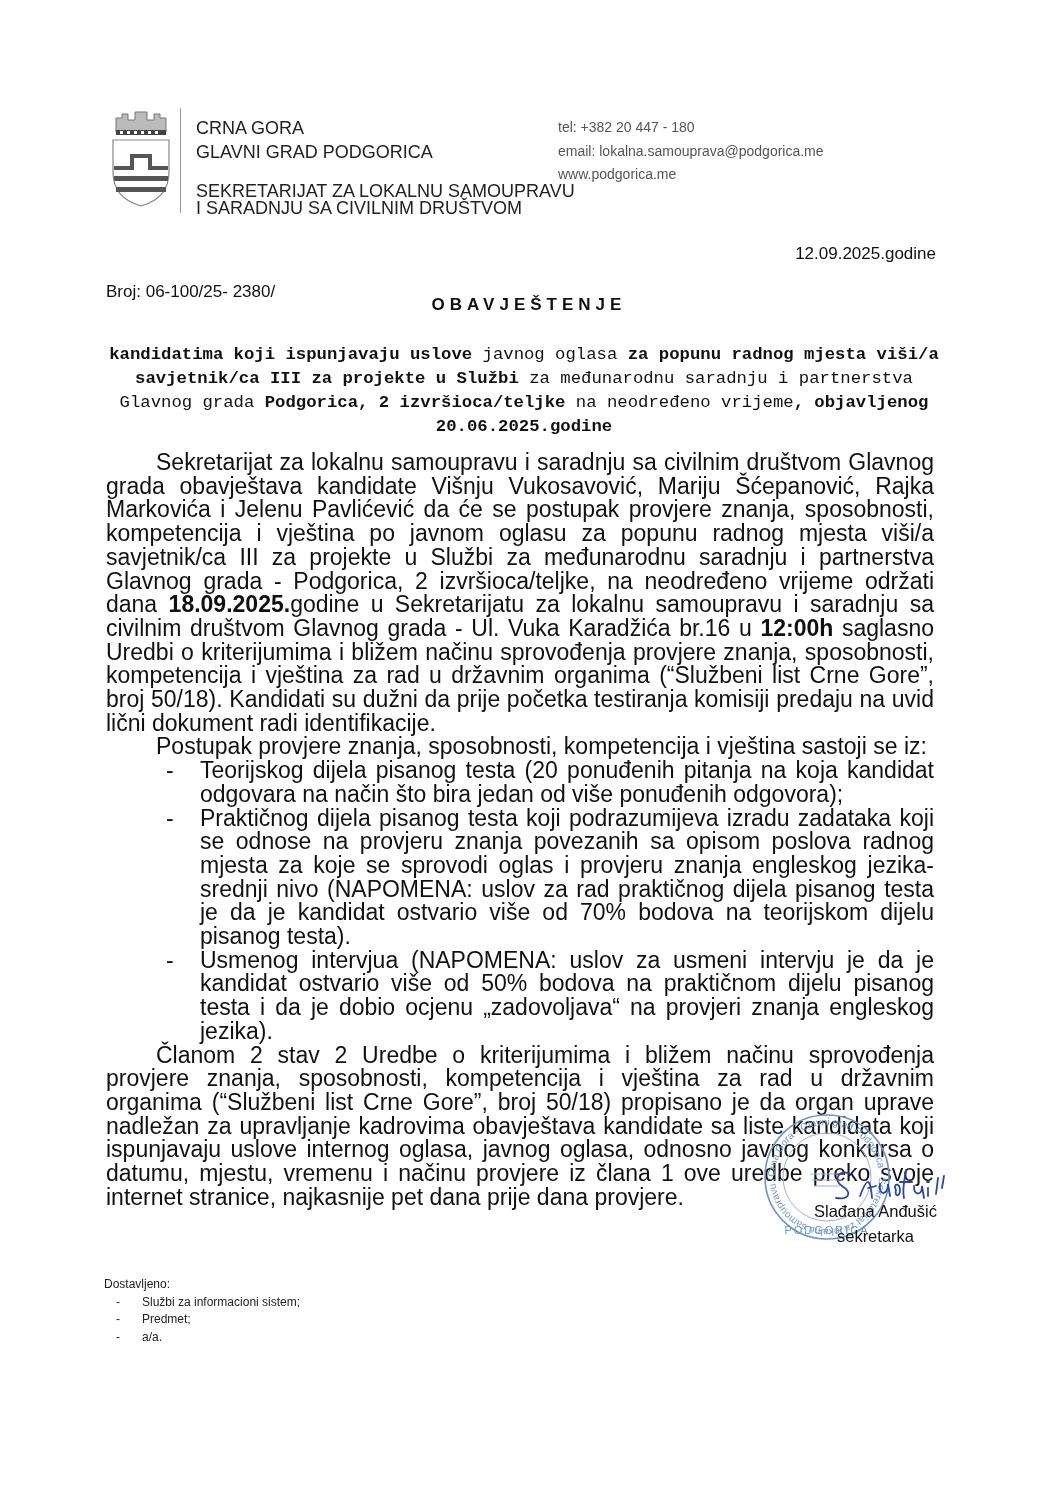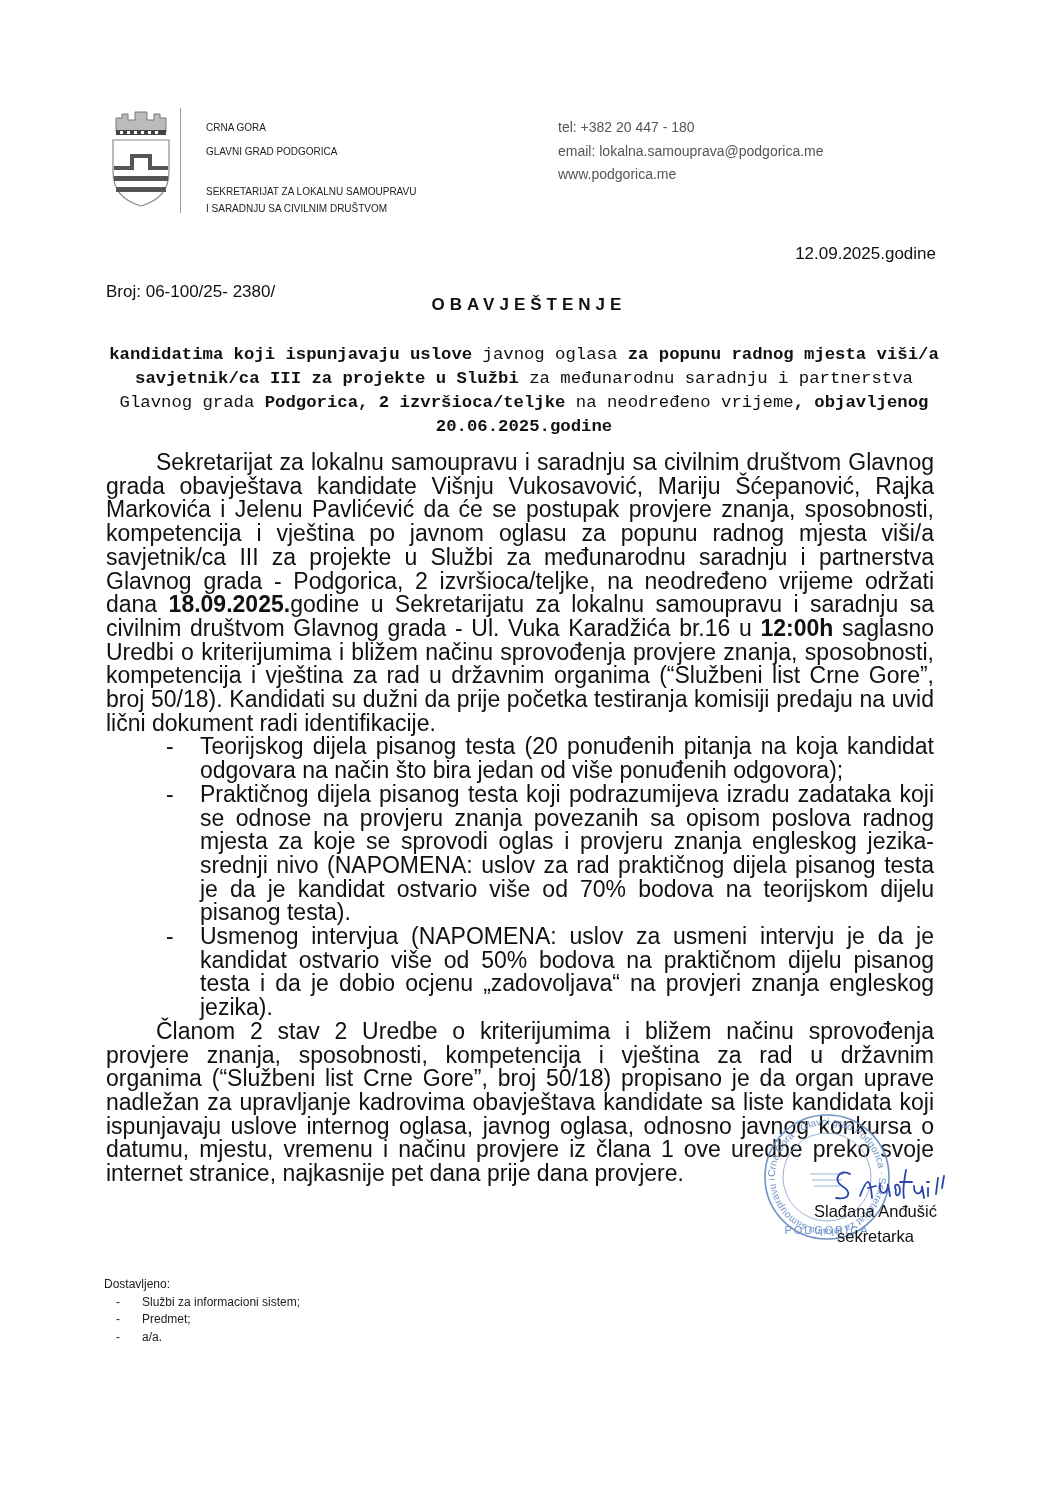--- a/index.html
+++ b/index.html
@@ -2,21 +2,21 @@
 <html><head>
 <meta charset="utf-8">
 <style>
   html, body { margin: 0; padding: 0; background: #ffffff; }
   body { width: 1058px; height: 1497px; position: relative; overflow: hidden;
          font-family: "Liberation Sans", sans-serif; color: #111; }
 
   
   .logo { position: absolute; left: 110px; top: 110px; width: 62px; height: 98px; }
   .vsep { position: absolute; left: 180px; top: 108px; width: 1px; height: 105px; background: #999; }
-  .org { position: absolute; left: 206px; top: 116px; font-size: 10px; line-height: 24px; color: #222; }
+  .org { position: absolute; left: 196px; top: 116px; font-size: 18px; line-height: 24px; color: #222; }
   .org div { white-space: nowrap; }
   .org .tight { line-height: 17px; }
   .contact { position: absolute; left: 558px; top: 116px; font-size: 14px; line-height: 23.5px; color: #555; }
   .contact div { white-space: nowrap; }
 
   .ref { position: absolute; left: 106px; top: 244px; font-size: 17px; margin-top: 38px; }
   .date { position: absolute; right: 122px; top: 244px; font-size: 17px; }
 
   .title { position: absolute; left: 0; width: 1058px; top: 295px; text-align: center;
            font-size: 17px; font-weight: bold; letter-spacing: 5px; }
@@ -82,20 +82,21 @@
 
 <div class="ref">Broj: 06-100/25- 2380/</div>
 <div class="date">12.09.2025.godine</div>
 
 <div class="title">OBAVJEŠTENJE</div>
 
 <div class="subtitle"><span>kandidatima koji ispunjavaju uslove </span><span class="n">javnog oglasa</span><span> za popunu radnog mjesta viši/a savjetnik/ca III za projekte u Službi </span><span class="n">za međunarodnu saradnju i partnerstva Glavnog grada</span><span> Podgorica, 2 izvršioca/teljke </span><span class="n">na neodređeno vrijeme</span><span>, objavljenog 20.06.2025.godine</span></div>
 
 <div class="body">
   <p class="indent"><span>Sekretarijat za lokalnu samoupravu i saradnju sa civilnim društvom Glavnog grada obavještava kandidate Višnju Vukosavović, Mariju Šćepanović, Rajka Markovića i Jelenu Pavlićević da će se postupak provjere znanja, sposobnosti, kompetencija i vještina po javnom oglasu za popunu radnog mjesta viši/a savjetnik/ca III za projekte u Službi za međunarodnu saradnju i partnerstva Glavnog grada - Podgorica, 2 izvršioca/teljke, na neodređeno vrijeme održati dana </span><b>18.09.2025.</b><span>godine u Sekretarijatu za lokalnu samoupravu i saradnju sa civilnim društvom Glavnog grada - Ul. Vuka Karadžića br.16 u </span><b>12:00h</b><span> saglasno Uredbi o kriterijumima i bližem načinu sprovođenja provjere znanja, sposobnosti, kompetencija i vještina za rad u državnim organima (“Službeni list Crne Gore”, broj 50/18). Kandidati su dužni da prije početka testiranja komisiji predaju na uvid lični dokument radi identifikacije.</span></p>
+  <p class="indent">Postupak provjere znanja, sposobnosti, kompetencija i vještina sastoji se iz:</p>
   <ul class="list">
     <li><span class="dash">-</span><span>Teorijskog dijela pisanog testa (20 ponuđenih pitanja na koja kandidat odgovara na način što bira jedan od više ponuđenih odgovora);</span></li>
     <li><span class="dash">-</span><span>Praktičnog dijela pisanog testa koji podrazumijeva izradu zadataka koji se odnose na provjeru znanja povezanih sa opisom poslova radnog mjesta za koje se sprovodi oglas i provjeru znanja engleskog jezika-srednji nivo (NAPOMENA: uslov za rad praktičnog dijela pisanog testa je da je kandidat ostvario više od 70% bodova na teorijskom dijelu pisanog testa).</span></li>
     <li><span class="dash">-</span><span>Usmenog intervjua (NAPOMENA: uslov za usmeni intervju je da je kandidat ostvario više od 50% bodova na praktičnom dijelu pisanog testa i da je dobio ocjenu „zadovoljava“ na provjeri znanja engleskog jezika).</span></li>
   </ul>
   <p class="indent">Članom 2 stav 2 Uredbe o kriterijumima i bližem načinu sprovođenja provjere znanja, sposobnosti, kompetencija i vještina za rad u državnim organima (“Službeni list Crne Gore”, broj 50/18) propisano je da organ uprave nadležan za upravljanje kadrovima obavještava kandidate sa liste kandidata koji ispunjavaju uslove internog oglasa, javnog oglasa, odnosno javnog konkursa o datumu, mjestu, vremenu i načinu provjere iz člana 1 ove uredbe preko svoje internet stranice, najkasnije pet dana prije dana provjere.</p>
 </div>
 
 <svg class="stamp" viewBox="0 0 130 130">
   <defs>

